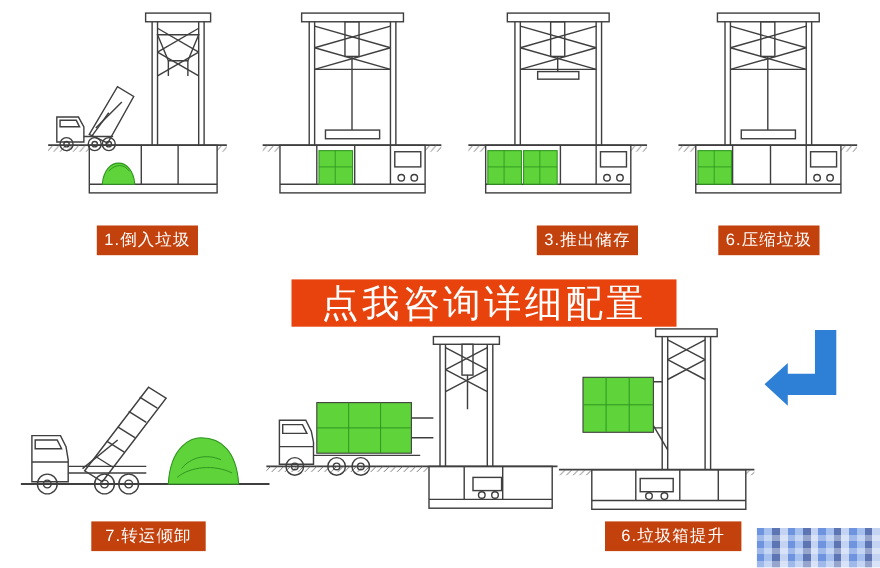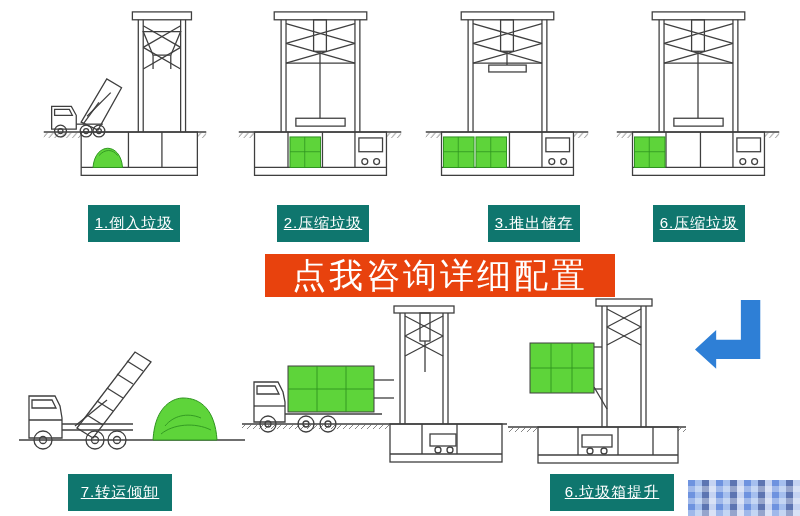--- a/index.html
+++ b/index.html
@@ -1,23 +1,23 @@
 <!DOCTYPE html>
 <html><head>
 <meta charset="utf-8">
 <style>
   * { margin:0; padding:0; box-sizing:border-box; }
   body { font-family:"Liberation Sans", sans-serif; background:#fff; }
   .canvas { position:relative; width:800px; height:516px; background:#ffffff; overflow:hidden; }
   .illu { position:absolute; }
   .illu svg { width:100%; height:100%; display:block; }
   .step-label {
-    position:absolute; height:37px; background:#0f766e; color:#fff;
+    position:absolute; height:27px; background:#c2410c; color:#fff;
     font-size:15px; display:flex; align-items:center; justify-content:center;
-    white-space:nowrap; letter-spacing:1px;text-decoration:underline;
+    white-space:nowrap; letter-spacing:1px;
   }
   .banner {
     position:absolute; left:265px; top:254px; width:350px; height:43px;
     background:#e8420d; color:#fff; display:flex; align-items:center; justify-content:center;
     font-size:34px; letter-spacing:3px; cursor:pointer;
   }
   .arrow { position:absolute; left:695px; top:300px; width:75px; height:88px; }
   .watermark {
     position:absolute; right:0; bottom:0; width:112px; height:36px; opacity:.8;
     background:
@@ -196,21 +196,20 @@
       </g>
       <rect x="18" y="133" width="31" height="31" fill="#5ed43a" stroke="#2f9420"></rect>
       <g stroke="#2f9420" stroke-width="0.8">
         <line x1="33" y1="133" x2="33" y2="164"></line>
           <line x1="18" y1="148" x2="49" y2="148"></line>
       </g>
     </svg>
   </div>
 
   <div class="step-label" style="left:88px;top:205px;width:92px">1.倒入垃圾</div>
-  <div class="step-label" style="left:277px;top:205px;width:92px">2.压缩垃圾</div>
   <div class="step-label" style="left:488px;top:205px;width:92px">3.推出储存</div>
   <div class="step-label" style="left:653px;top:205px;width:92px">6.压缩垃圾</div>
 
   <div class="banner">
     <span>点我咨询详细配置</span>
   </div>
 
   <div class="illu" style="left:15px;top:300px;width:235px;height:168px">
     <svg viewBox="0 0 235 168">
       <g stroke="#3f3f3f" stroke-width="1.3" fill="none">
@@ -330,18 +329,18 @@
       </g>
     </svg>
   </div>
 
   <div class="arrow">
     <svg viewBox="0 0 85 95">
       <path d="M52,0 H74 V67 H24 V78 L0,56 L24,34 V45 H52 Z" fill="#2e7fd6"></path>
     </svg>
   </div>
 
-  <div class="step-label" style="left:68px;top:474px;width:104px">7.转运倾卸</div>
+  <div class="step-label" style="left:83px;top:474px;width:104px">7.转运倾卸</div>
   <div class="step-label" style="left:550px;top:474px;width:124px">6.垃圾箱提升</div>
 
   <div class="watermark"></div>
 
 </div>
 
 </body></html>

